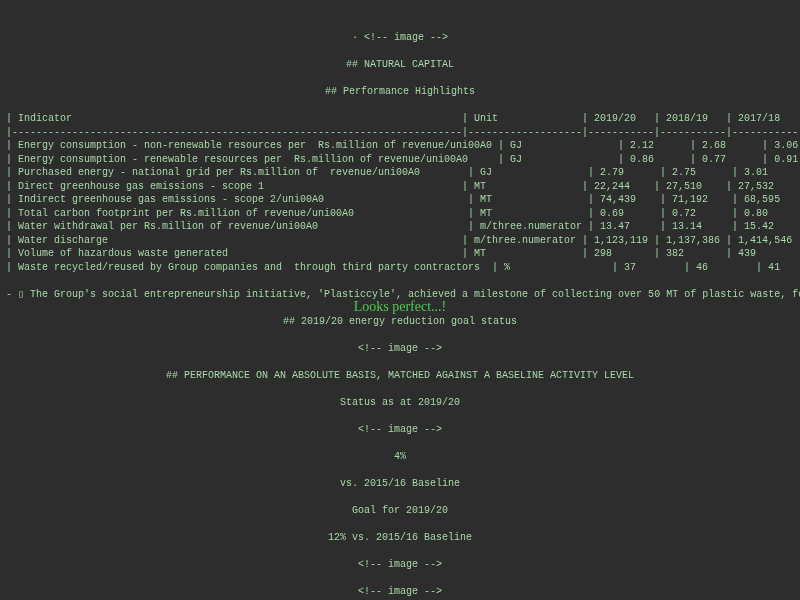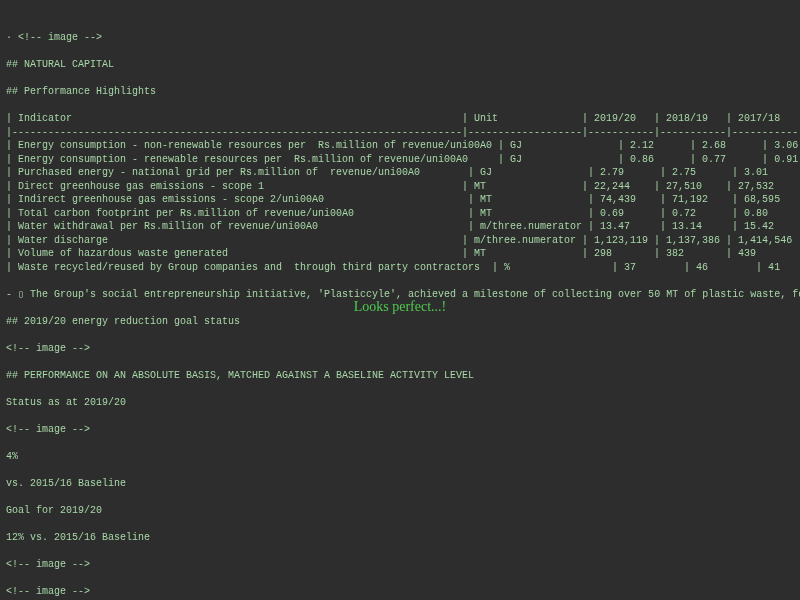--- a/index.html
+++ b/index.html
@@ -23,21 +23,21 @@
     position: absolute;
     left: 50%;
     top: 298px;
     transform: translateX(-50%);
     font-family: Liberation Serif, serif;
     font-size: 14px;
     color: #4fc94f;
     white-space: nowrap;
     pointer-events: none;
   }
-  .line { display: block; }
+  .line { display: block; text-align: center; }
 </style>
 </head>
 <body>
 
 <div class="page">
   <div class="lines"><span class="line">· &lt;!-- image --&gt;</span><span class="line">&nbsp;</span><span class="line">## NATURAL CAPITAL</span><span class="line">&nbsp;</span><span class="line">## Performance Highlights</span><span class="line">&nbsp;</span><span class="line">| Indicator                                                                 | Unit              | 2019/20   | 2018/19   | 2017/18   |</span><span class="line">|---------------------------------------------------------------------------|-------------------|-----------|-----------|-----------|</span><span class="line">| Energy consumption - non-renewable resources per  Rs.million of revenue/uni00A0 | GJ                | 2.12      | 2.68      | 3.06      |</span><span class="line">| Energy consumption - renewable resources per  Rs.million of revenue/uni00A0     | GJ                | 0.86      | 0.77      | 0.91      |</span><span class="line">| Purchased energy - national grid per Rs.million of  revenue/uni00A0        | GJ                | 2.79      | 2.75      | 3.01      |</span><span class="line">| Direct greenhouse gas emissions - scope 1                                 | MT                | 22,244    | 27,510    | 27,532    |</span><span class="line">| Indirect greenhouse gas emissions - scope 2/uni00A0                        | MT                | 74,439    | 71,192    | 68,595    |</span><span class="line">| Total carbon footprint per Rs.million of revenue/uni00A0                   | MT                | 0.69      | 0.72      | 0.80      |</span><span class="line">| Water withdrawal per Rs.million of revenue/uni00A0                         | m/three.numerator | 13.47     | 13.14     | 15.42     |</span><span class="line">| Water discharge                                                           | m/three.numerator | 1,123,119 | 1,137,386 | 1,414,546 |</span><span class="line">| Volume of hazardous waste generated                                       | MT                | 298       | 382       | 439       |</span><span class="line">| Waste recycled/reused by Group companies and  through third party contractors  | %                 | 37        | 46        | 41        |</span><span class="line">&nbsp;</span><span class="line">- ▯ The Group's social entrepreneurship initiative, 'Plasticcyle', achieved a milestone of collecting over 50 MT of plastic waste, for responsible recycling, during t</span><span class="line">&nbsp;</span><span class="line">## 2019/20 energy reduction goal status</span><span class="line">&nbsp;</span><span class="line">&lt;!-- image --&gt;</span><span class="line">&nbsp;</span><span class="line">## PERFORMANCE ON AN ABSOLUTE BASIS, MATCHED AGAINST A BASELINE ACTIVITY LEVEL</span><span class="line">&nbsp;</span><span class="line">Status as at 2019/20</span><span class="line">&nbsp;</span><span class="line">&lt;!-- image --&gt;</span><span class="line">&nbsp;</span><span class="line">4%</span><span class="line">&nbsp;</span><span class="line">vs. 2015/16 Baseline</span><span class="line">&nbsp;</span><span class="line">Goal for 2019/20</span><span class="line">&nbsp;</span><span class="line">12% vs. 2015/16 Baseline</span><span class="line">&nbsp;</span><span class="line">&lt;!-- image --&gt;</span><span class="line">&nbsp;</span><span class="line">&lt;!-- image --&gt;</span><span class="line">&nbsp;</span></div>
   <div class="overlay-text">Looks perfect...!</div>
 </div>
 
 </body></html>

